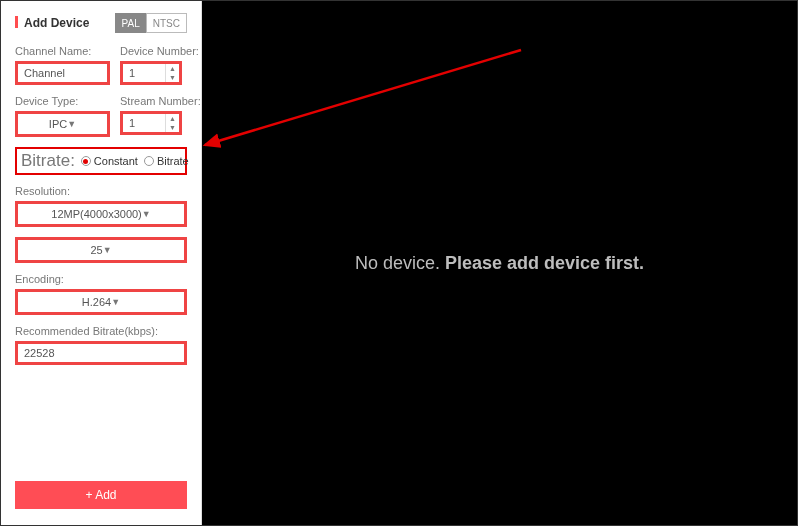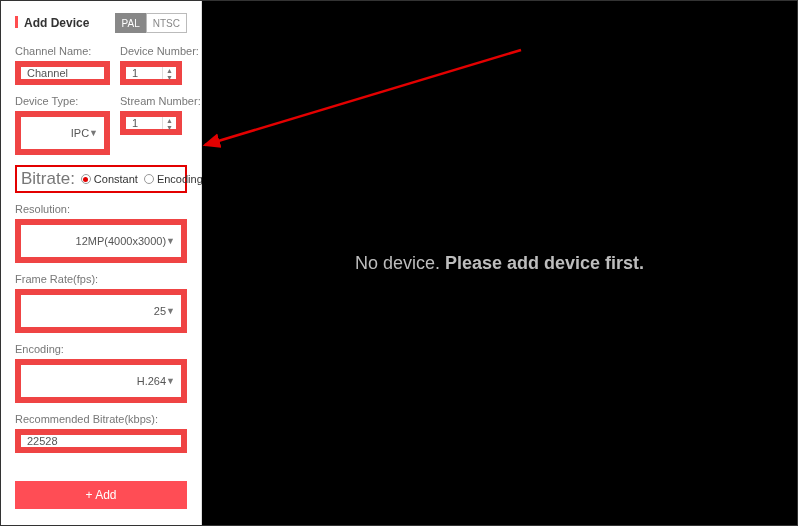--- a/index.html
+++ b/index.html
@@ -16,23 +16,23 @@
 .seg button { font-size:10px; border:1px solid #bbb; background:#fff; color:#888; padding:1px 6px; height:20px; cursor:pointer; }
 .seg button.active { background:#888; color:#fff; border-color:#888; }
 .seg button:first-child { border-right:none; }
 
 .row { display:flex; gap:10px; margin-bottom:10px; }
 .col { display:flex; flex-direction:column; }
 .col-a { width: 95px; }
 .col-b { width: 62px; }
 .lbl { font-size:11px; color:#777; margin-bottom:4px; white-space:nowrap; }
 
-.input, .select, .spinner { height:24px; border:6px solid #ef4444; background:#fff; font-size:11px; color:#555; display:flex; align-items:center; }
+.input, .select, .spinner { height:24px; border:3px solid #ef4444; background:#fff; font-size:11px; color:#555; display:flex; align-items:center; }
 .input { padding:0 6px; width:100%; }
-.select { padding:16px 6px; width:100%; justify-content:flex-end; cursor:pointer; }
+.select { padding:10px 6px; width:100%; justify-content:center; cursor:pointer; }
 .select .caret { color:#777; font-size:9px; }
 .spinner { width:100%; padding:0 0 0 6px; position:relative; }
 .spinner .spin-btns { position:absolute; right:0; top:0; bottom:0; width:14px; border-left:1px solid #ddd; display:flex; flex-direction:column; }
 .spinner .spin-btns span { flex:1; display:flex; align-items:center; justify-content:center; font-size:7px; color:#777; cursor:pointer; }
 
 .bitrate-box { border:2px solid #e30000; padding:4px 4px; margin-bottom:10px; display:flex; align-items:center; gap:6px; height:28px; }
 .bitrate-box .blbl { font-size:17px; color:#777; }
 .radio { display:flex; align-items:center; gap:3px; font-size:11px; color:#333; cursor:pointer; }
 .radio-circle { width:10px; height:10px; border-radius:50%; border:1px solid #999; display:flex; align-items:center; justify-content:center; }
 .radio-circle.checked::after { content:""; width:5px; height:5px; border-radius:50%; background:#e30000; }
@@ -105,34 +105,33 @@
     </div>
 
     <div class="bitrate-box">
       <span class="blbl">Bitrate:</span>
       <div class="radio">
         <span class="radio-circle checked"></span>
         <span>Constant</span>
       </div>
       <div class="radio">
         <span class="radio-circle"></span>
-        <span>Encoding</span>
+        <span>Bitrate</span>
       </div>
     </div>
 
     <div class="full">
       <div class="lbl">Resolution:</div>
       <div class="select">
         <span>12MP(4000x3000)</span>
         <span class="caret">▼</span>
       </div>
     </div>
 
     <div class="full">
-      <div class="lbl">Frame Rate(fps):</div>
       <div class="select">
         <span>25</span>
         <span class="caret">▼</span>
       </div>
     </div>
 
     <div class="full">
       <div class="lbl">Encoding:</div>
       <div class="select">
         <span>H.264</span>

